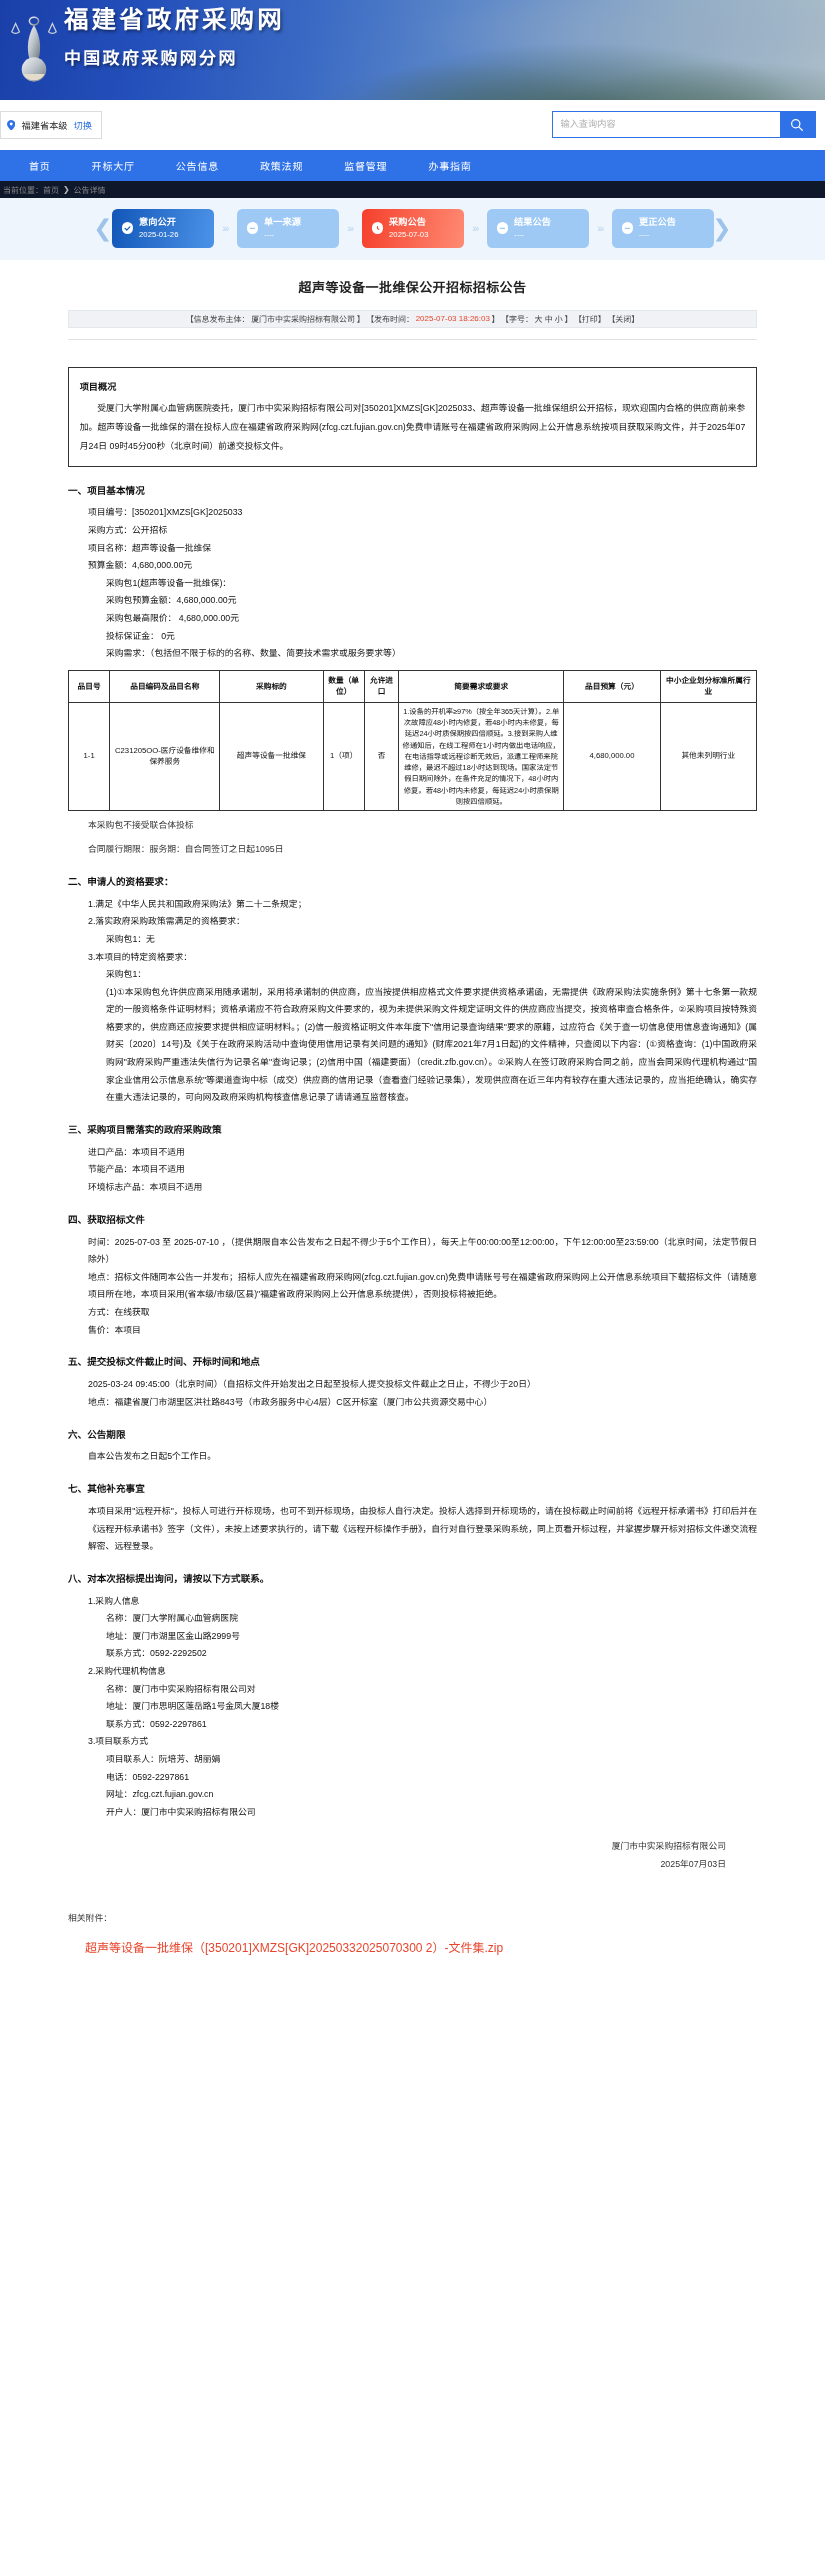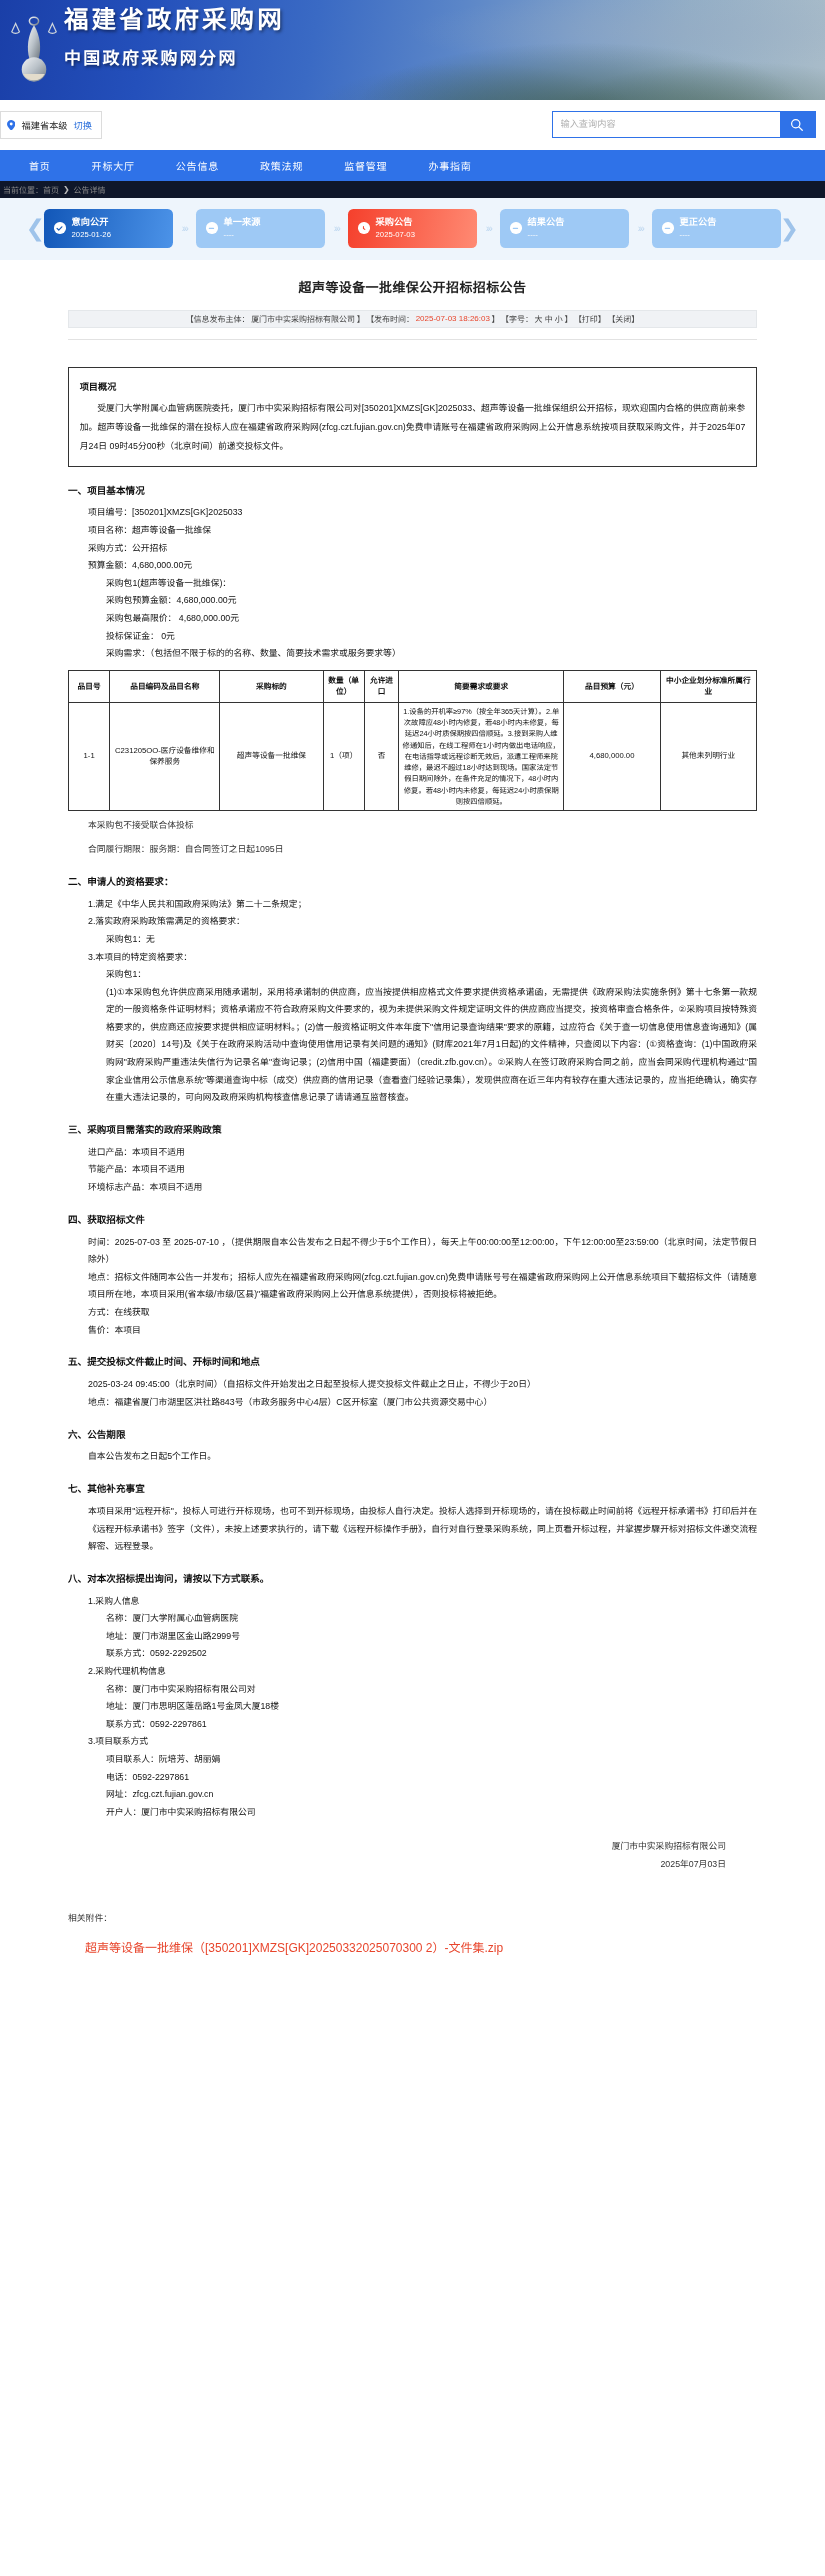--- a/index.html
+++ b/index.html
@@ -120,21 +120,21 @@
     justify-content:center;
   }
   .arrow-l, .arrow-r {
     width:17px; color:#9ec3ea; font-size:23px;
     display:flex; align-items:center; justify-content:center;
     cursor:pointer; font-weight:300;
     font-family:"DejaVu Sans",sans-serif;
   }
   .steps { display:flex; align-items:center; }
   .step {
-    width:129px; height:39px;
+    width:102px; height:39px;
     border-radius:5.4px;
     display:flex; align-items:center;
     padding-left:10px;
     gap:6.1px;
     color:#fff;
   }
   .step.blue   { background:linear-gradient(100deg,#1257b8,#4c93e8); }
   .step.light  { background:#9ec9f5; }
   .step.red    { background:linear-gradient(100deg,#f5402c,#ff8a73); }
   .step-ic {
@@ -402,22 +402,22 @@
 
   <div class="body-wrap">
 
     <div class="overview-box">
       <h4>项目概况</h4>
       <p>受厦门大学附属心血管病医院委托，厦门市中实采购招标有限公司对[350201]XMZS[GK]2025033、超声等设备一批维保组织公开招标，现欢迎国内合格的供应商前来参加。超声等设备一批维保的潜在投标人应在福建省政府采购网(zfcg.czt.fujian.gov.cn)免费申请账号在福建省政府采购网上公开信息系统按项目获取采购文件，并于2025年07月24日 09时45分00秒（北京时间）前递交投标文件。</p>
     </div>
 
     <h3 class="sec">一、项目基本情况</h3>
     <div class="ln ind1">项目编号：[350201]XMZS[GK]2025033</div>
+    <div class="ln ind1">采购方式：公开招标</div>
     <div class="ln ind1">项目名称：超声等设备一批维保</div>
-    <div class="ln ind1">采购方式：公开招标</div>
     <div class="ln ind1">预算金额：4,680,000.00元</div>
     <div class="ln ind2">采购包1(超声等设备一批维保)：</div>
     <div class="ln ind2">采购包预算金额：4,680,000.00元</div>
     <div class="ln ind2">采购包最高限价： 4,680,000.00元</div>
     <div class="ln ind2">投标保证金： 0元</div>
     <div class="ln ind2">采购需求：（包括但不限于标的的名称、数量、简要技术需求或服务要求等）</div>
 
     <table class="req">
       <colgroup>
         <col style="width:6%">

